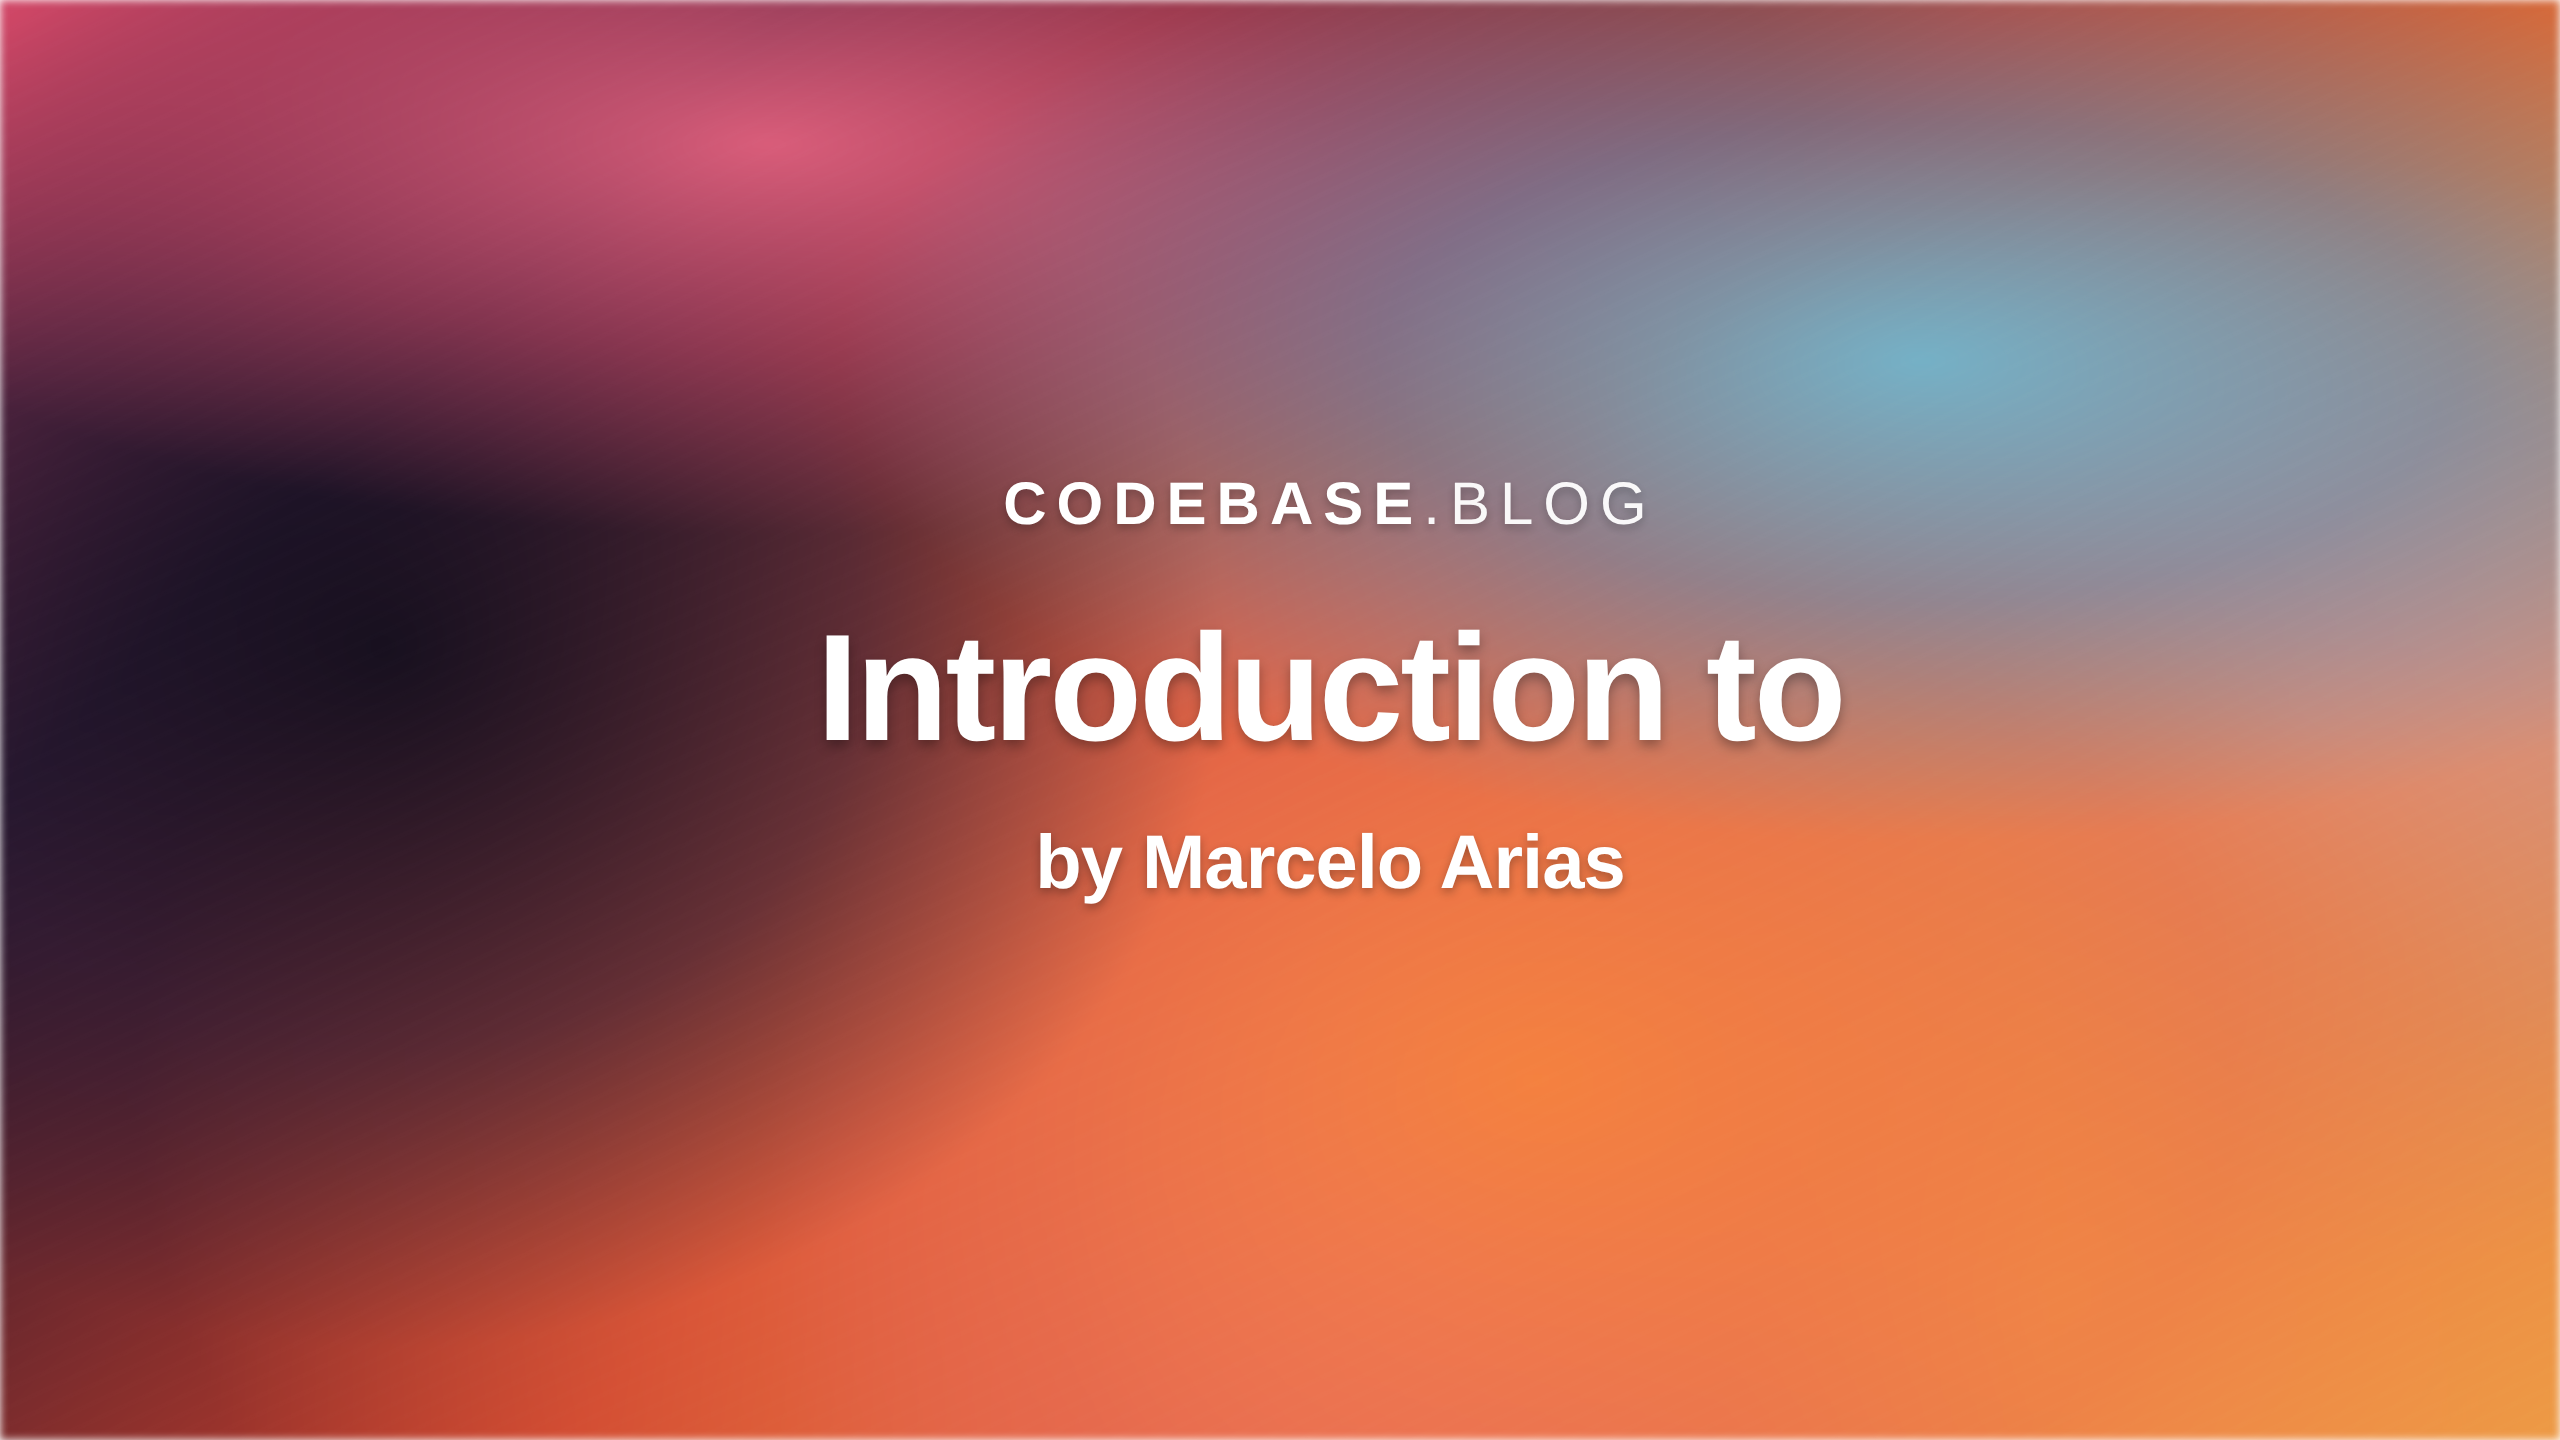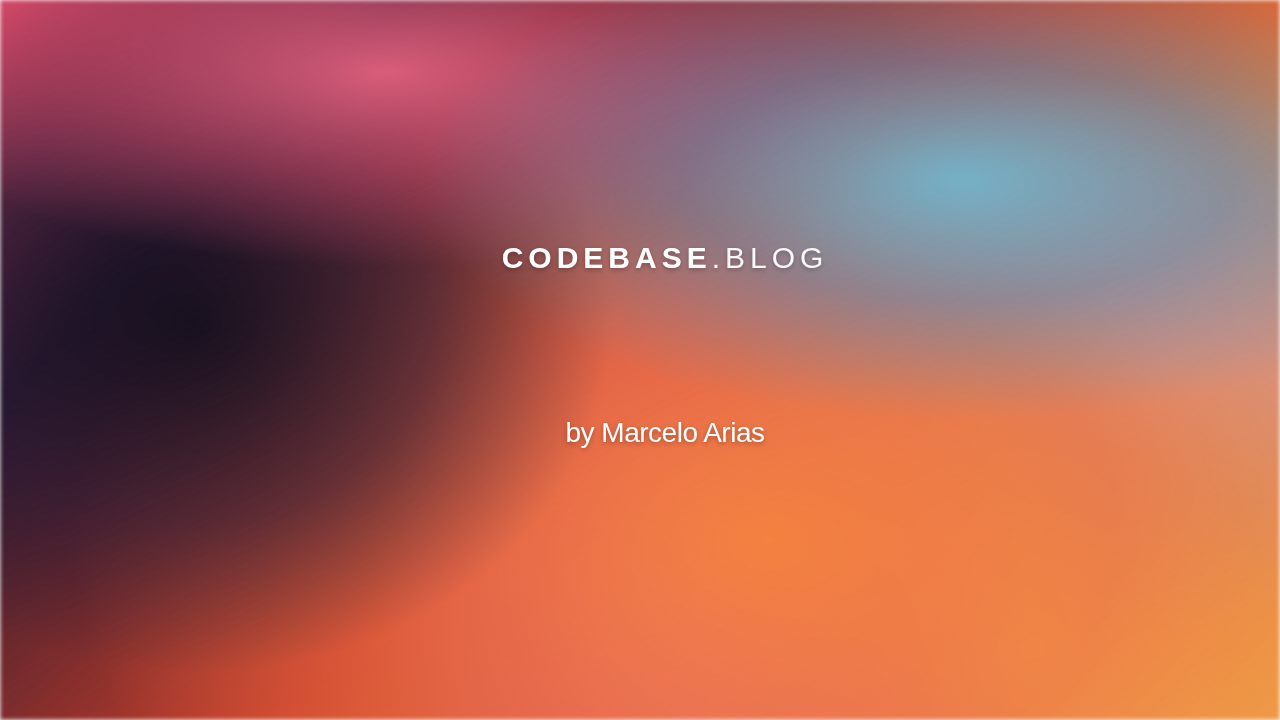--- a/index.html
+++ b/index.html
@@ -87,33 +87,33 @@
     .title {
       font-size: 76px;
       font-weight: 800;
       line-height: 1.12;
       letter-spacing: -1.5px;
       margin-bottom: 24px;
       text-shadow: 0 3px 6px rgba(0, 0, 0, 0.3);
     }
     
     .byline {
-      font-size: 28px;
-      font-weight: 400;
+      font-size: 38px;
+      font-weight: 700;
       letter-spacing: -0.5px;
       text-shadow: 0 2px 5px rgba(0, 0, 0, 0.3);
     }
   </style>
 </head>
 <body>
 
 <div class="background"></div>
 <div class="swirl-overlay"></div>
 
 <div class="content">
   <div class="site-name">
     <span class="site-name-main">CODEBASE</span><span class="site-name-sub">.BLOG</span>
   </div>
   <h1 class="title">
-    <br>
+    <span>Introduction to</span><br>
   </h1>
   <div class="byline">by Marcelo Arias</div>
 </div>
 
 </body></html>

